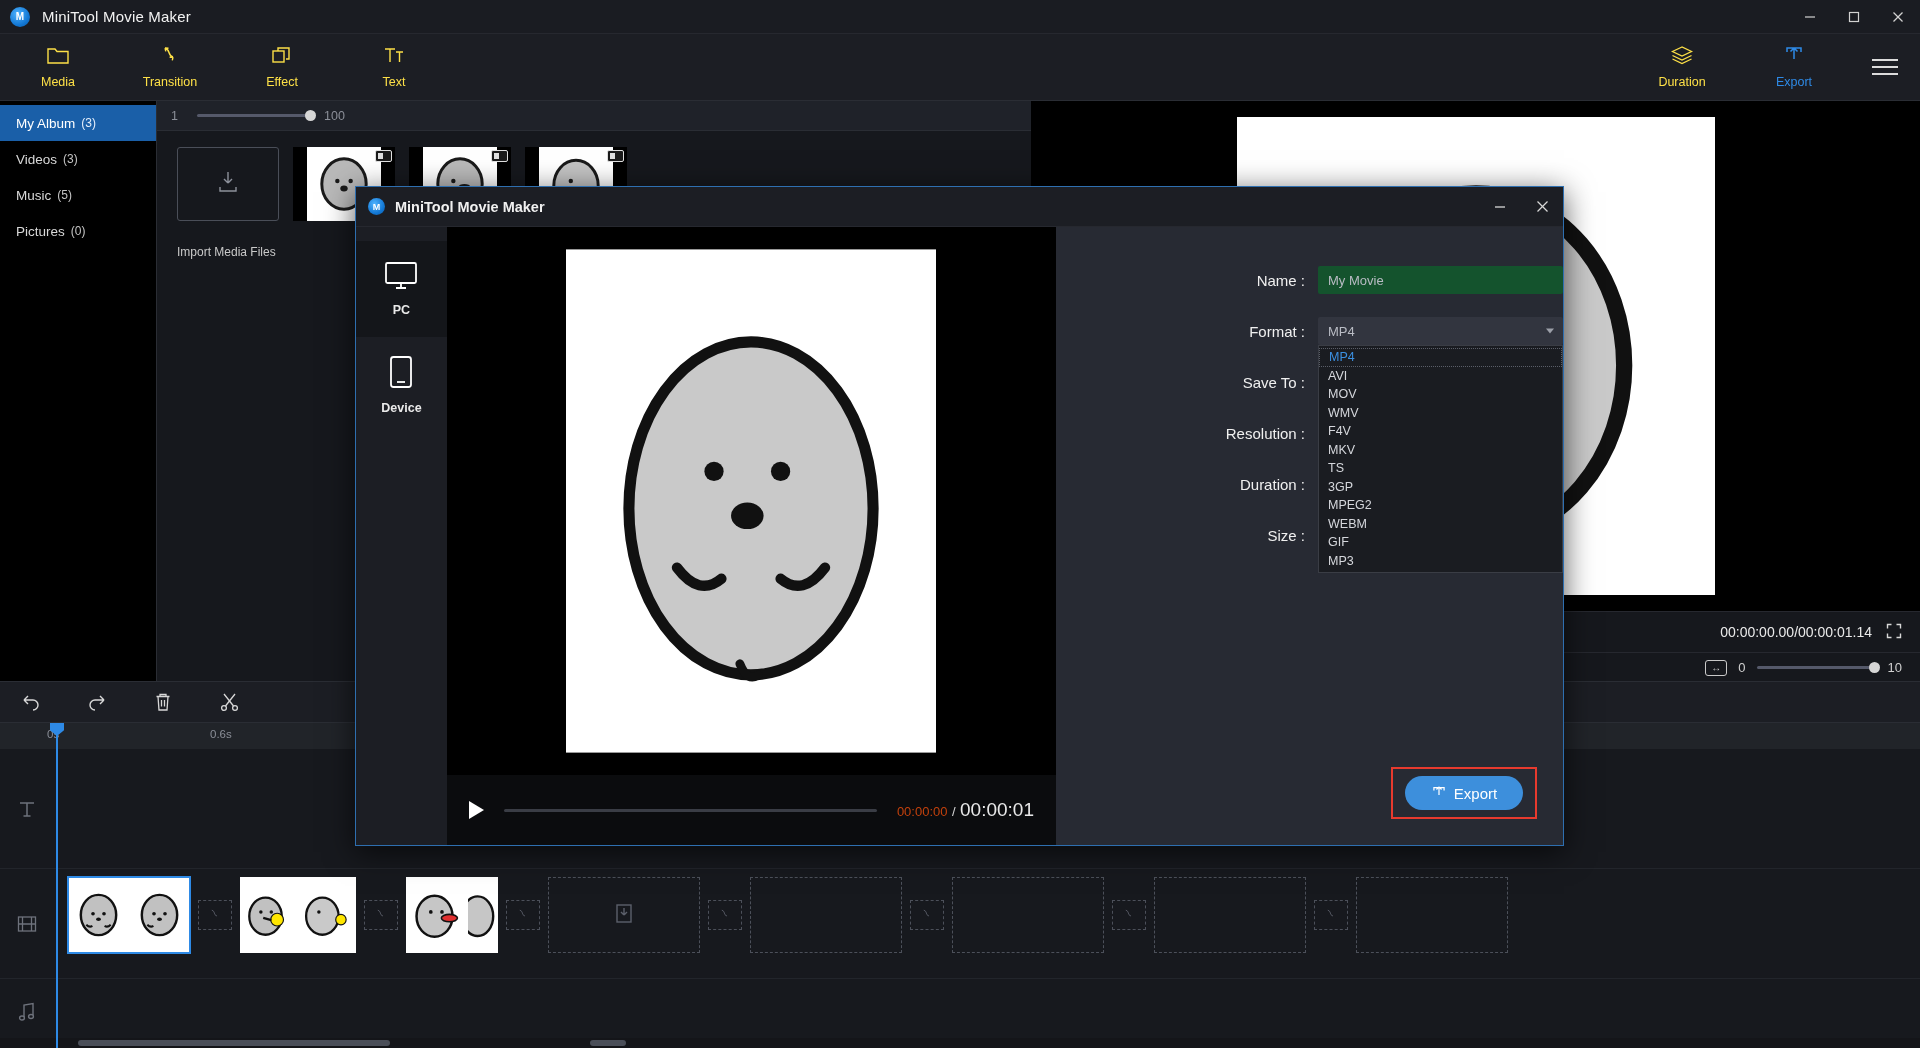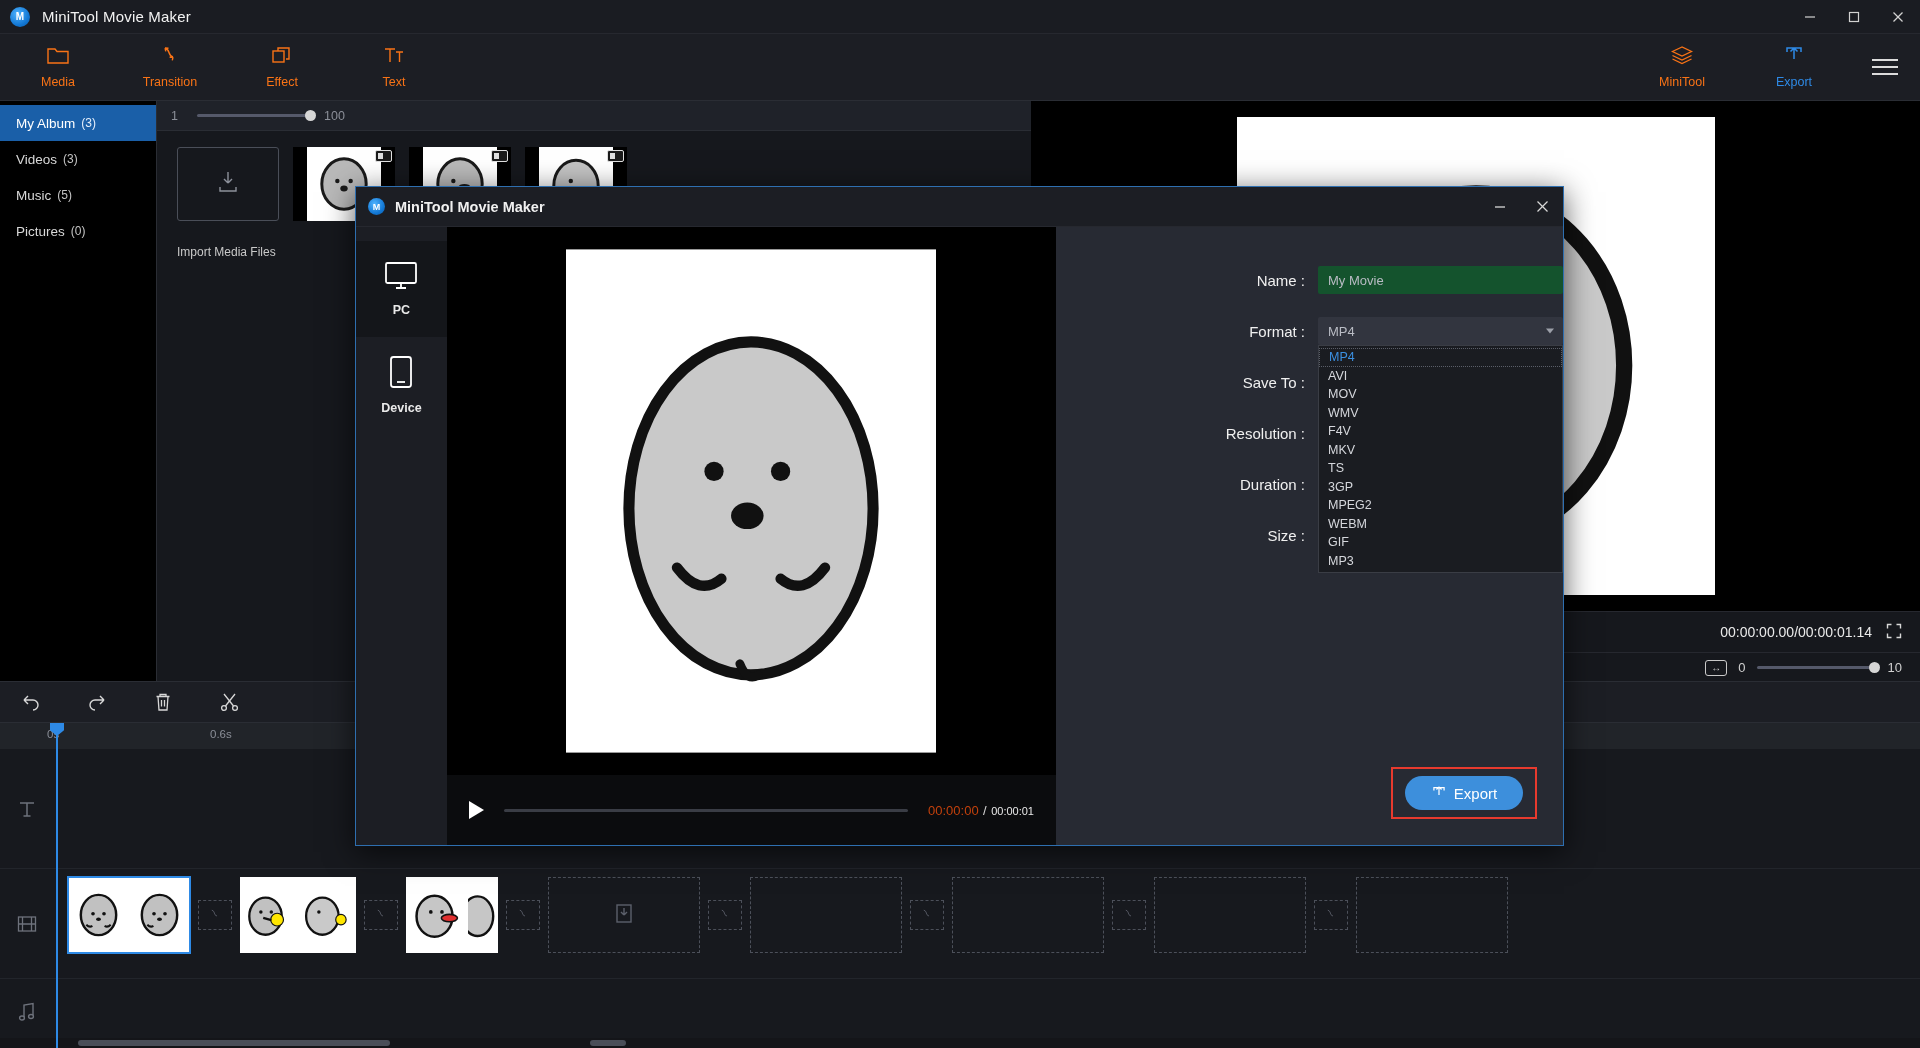--- a/index.html
+++ b/index.html
@@ -33,21 +33,21 @@
 
   
   .ribbon {
     position: absolute; left: 0; top: 34px; width: 1920px; height: 67px;
     background: #1c1e24; border-bottom: 1px solid #2a2d34;
     display: flex; align-items: center;
   }
   .ribbon-item {
     width: 112px; height: 60px; display: flex; flex-direction: column;
     align-items: center; justify-content: center; gap: 7px;
-    color: #f97316; font-size: 12.5px;
+    color: #fde047; font-size: 12.5px;
   }
   .ribbon-item.active { color: #2e8ae6; }
   .ribbon-left { display: flex; margin-left: 2px; }
   .ribbon-right { display: flex; margin-left: auto; align-items: center; }
   .hamburger { width: 70px; height: 60px; display: flex; flex-direction: column;
     align-items: center; justify-content: center; gap: 5px; }
   .hamburger span { display: block; width: 26px; height: 2px; background: #dcdcdc; }
 
   
   .lib-sidebar {
@@ -198,21 +198,21 @@
 
   .preview-pane { width: 663px; background: #000; position: relative; }
   .preview-stage { position: absolute; left: 0; top: 0; right: 0; bottom: 70px;
     display: flex; align-items: center; justify-content: center; background: #000; }
   .preview-ctrl { position: absolute; left: 0; bottom: 0; width: 100%; height: 70px;
     display: flex; align-items: center; padding: 0 22px; gap: 20px; background: #0b0c0e; }
   .play-tri { width: 0; height: 0; border-left: 15px solid #fff; border-top: 9px solid transparent; border-bottom: 9px solid transparent; }
   .seek { flex: 1; height: 3px; background: #3a3d45; border-radius: 2px; }
   .time-cur { color: #c2410c; font-size: 13px; }
   .time-sep { color: #d8d8d8; font-size: 13px; }
-  .time-tot { color: #e8e8e8; font-size: 11px; }
+  .time-tot { color: #e8e8e8; font-size: 19px; }
 
   .settings-pane { flex: 1; background: #272a33; position: relative; }
   .field-row { display: flex; align-items: center; height: 42px; margin-left: 44px; }
   .field-label { width: 218px; text-align: right; padding-right: 13px; font-size: 15px; color: #f0f0f0; }
   .field-input {
     width: 245px; height: 28px; background: #14532d; border: none; border-radius: 2px;
     display: flex; align-items: center; padding: 0 10px; font-size: 13px; color: #b9bcc4;
   }
   .field-select {
     width: 245px; height: 28px; background: #32353f; border-radius: 2px;
@@ -307,21 +307,21 @@
     </div>
     <div class="ribbon-right">
       <div class="ribbon-item">
         <span>
           <svg width="24" height="20" viewBox="0 0 24 20" fill="none" stroke="currentColor" stroke-width="1.3">
             <path d="M12 2 2.5 6.5 12 11l9.5-4.5z"></path>
               <path d="M2.5 10.5 12 15l9.5-4.5"></path>
               <path d="M2.5 14 12 18.5 21.5 14"></path>
           </svg>
         </span>
-        <span>MiniTool</span>
+        <span>Duration</span>
       </div>
       <div class="ribbon-item active">
         <span>
           <svg width="22" height="20" viewBox="0 0 22 20" fill="none" stroke="currentColor" stroke-width="1.5">
             <path d="M4 7V3h14v4M11 14V3M11 3 7.5 6.6M11 3l3.5 3.6"></path>
           </svg>
         </span>
         <span>Export</span>
       </div>
       <div class="hamburger">

